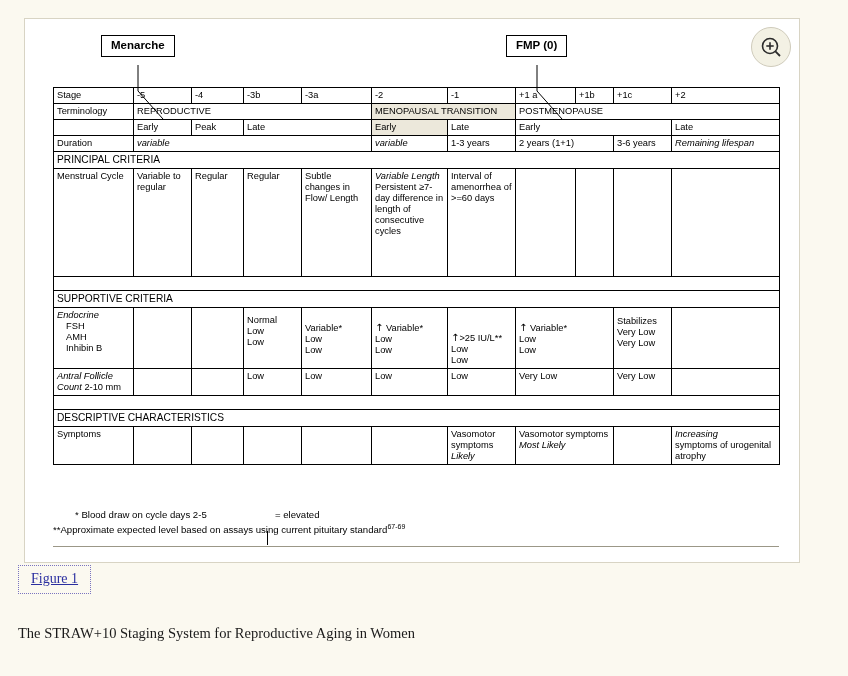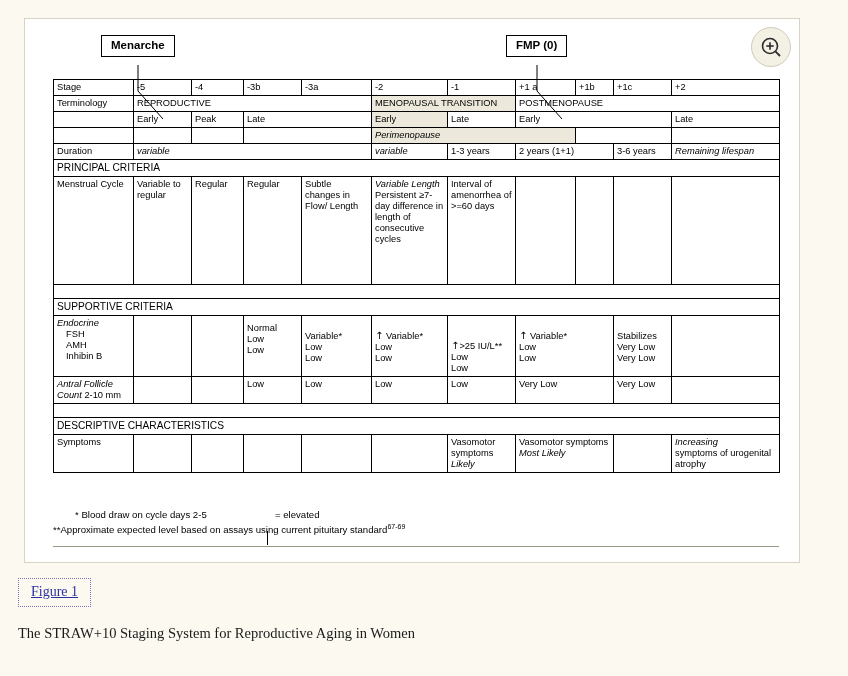--- a/index.html
+++ b/index.html
@@ -65,21 +65,21 @@
     position: absolute;
     stroke: #000;
     stroke-width: 1;
     fill: none;
   }
 
   
   .tbl-wrap {
     position: absolute;
     left: 28px;
-    top: 60px;
+    top: 68px;
     width: 726px;
   }
   table.straw {
     border-collapse: collapse;
     width: 726px;
     table-layout: fixed;
     font-family: "Liberation Sans", sans-serif;
     font-size: 9.3px;
     color: #000;
   }
@@ -143,21 +143,21 @@
     position: absolute;
     width: 0;
     border-left: 1px solid #000;
     height: 14px;
   }
 
   
   .fig-link {
     position: absolute;
     left: 18px;
-    top: 578px;
+    top: 565px;
     border: 1px dotted #7a74c0;
     padding: 5px 12px 6px 12px;
     font-family: "Liberation Serif", serif;
     font-size: 14px;
     color: #2b2fa0;
   }
   .fig-link span {
     text-decoration: underline;
   }
   .caption {
@@ -235,29 +235,20 @@
           <td></td>
           <td>Early</td>
           <td>Peak</td>
           <td colspan="2">Late</td>
           <td class="shade">Early</td>
           <td>Late</td>
           <td colspan="3">Early</td>
           <td>Late</td>
         </tr>
 
-        <tr>
-          <td></td>
-          <td></td>
-          <td></td>
-          <td colspan="2"></td>
-          <td colspan="3" class="c-center bi shade">Perimenopause</td>
-          <td colspan="2"></td>
-          <td></td>
-        </tr>
 
         <tr>
           <td>Duration</td>
           <td colspan="4" class="c-center i">variable</td>
           <td class="i">variable</td>
           <td>1-3 years</td>
           <td colspan="2" class="c-center">2  years (1+1)</td>
           <td>3-6 years</td>
           <td class="i">Remaining lifespan</td>
         </tr>
@@ -319,21 +310,21 @@
             <div style="margin-top:23px"><span class="arrow-up">↑</span><span>&gt;25 IU/L**</span></div>
             <div>Low</div>
             <div>Low</div>
           </td>
           <td colspan="2">
             <div style="margin-top:13px"><span class="arrow-up">↑</span> <span>Variable*</span></div>
             <div>Low</div>
             <div>Low</div>
           </td>
           <td>
-            <div style="margin-top:13px">Stabilizes</div>
+            <div style="margin-top:6px">Stabilizes</div>
             <div>Very Low</div>
             <div>Very Low</div>
           </td>
           <td></td>
         </tr>
 
         <tr>
           <td>
             <span class="i">Antral Follicle Count</span>
             <span>2-10 mm</span>

